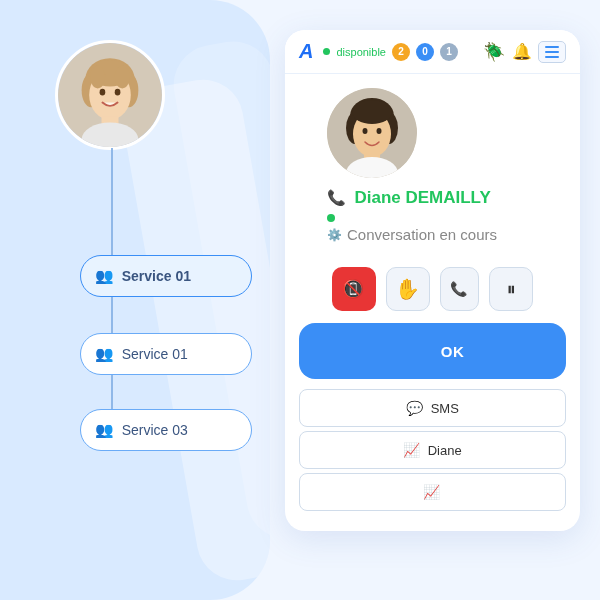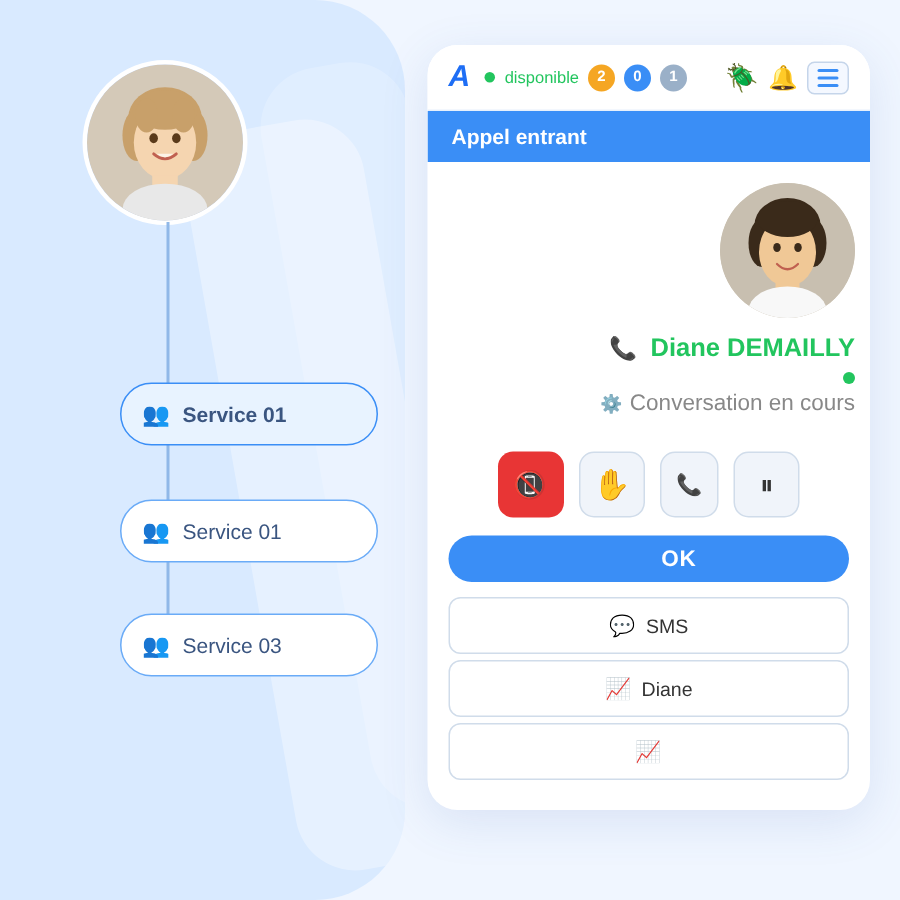--- a/index.html
+++ b/index.html
@@ -194,21 +194,21 @@
       color: #fff;
       font-size: 14px;
       font-weight: 600;
       padding: 9px 16px;
     }
 
     
     .caller-section {
       display: flex;
       flex-direction: column;
-      align-items: flex-end;
+      align-items: flex-start;
       padding: 14px 10px 10px;
       margin-left: 32px;
     }
     .caller-avatar {
       width: 90px;
       height: 90px;
       border-radius: 50%;
       overflow: hidden;
       background: #d0c8b8;
       margin-bottom: 10px;
@@ -307,21 +307,21 @@
       cursor: pointer;
       font-size: 18px;
       color: #333;
     }
 
     
     .btn-ok {
       display: block;
       width: calc(100% - 28px);
       margin: 4px 14px 10px;
-      height: 31px;
+      height: 56px;
       background: #3a8ef6;
       color: #fff;
       border: none;
       border-radius: 16px;
       font-size: 15px;
       font-weight: 600;
       cursor: pointer;
       letter-spacing: 0.5px;
       padding-left: 40px;
     }
@@ -427,23 +427,20 @@
       <span style="font-size:16px; cursor:pointer; color:#3a8ef6;">🔔</span>
 
       <div class="menu-btn">
         <span></span>
         <span></span>
         <span></span>
       </div>
     </div>
   </div>
 
-  <div class="appel-bar">
-    <span>Appel entrant</span>
-  </div>
 
   <div class="caller-section">
 
     <div class="caller-avatar">
       <svg viewBox="0 0 90 90" xmlns="http://www.w3.org/2000/svg">
         <circle cx="45" cy="45" r="45" fill="#c8bfb0"></circle>
 
         <ellipse cx="45" cy="28" rx="22" ry="18" fill="#3a2a1a"></ellipse>
         <ellipse cx="28" cy="40" rx="9" ry="16" fill="#3a2a1a"></ellipse>
         <ellipse cx="62" cy="40" rx="9" ry="16" fill="#3a2a1a"></ellipse>

